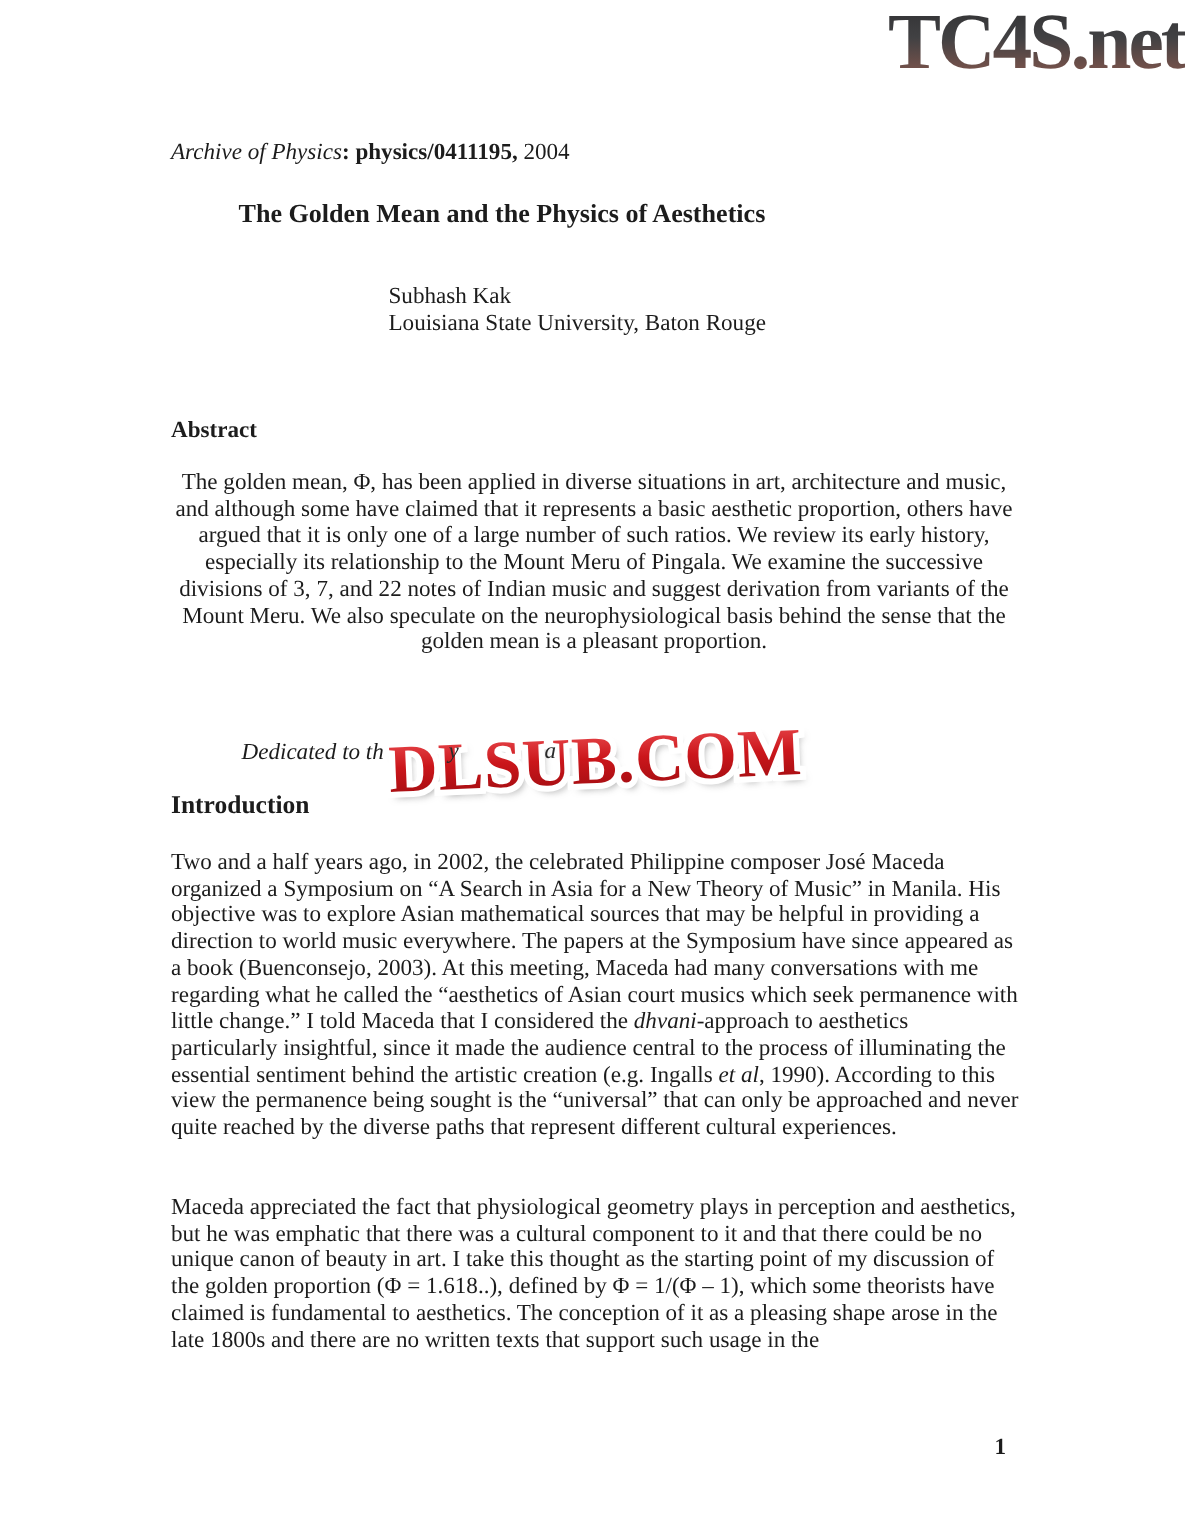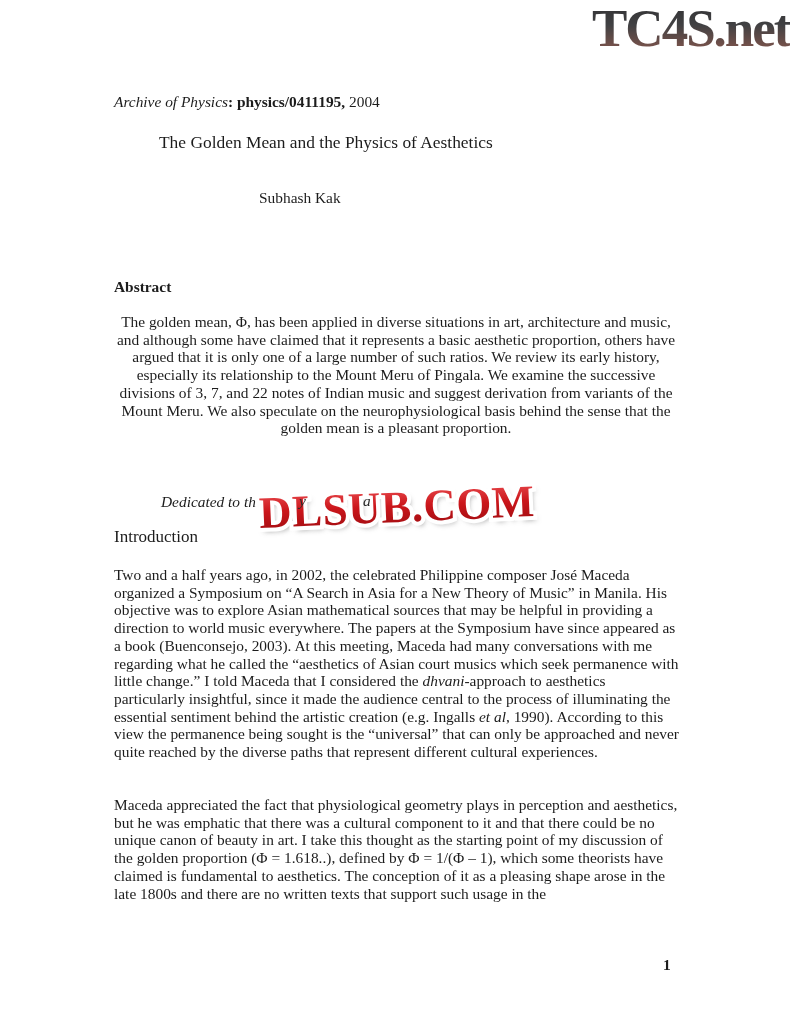--- a/index.html
+++ b/index.html
@@ -16,21 +16,21 @@
   .seg-i { font-style: italic; }
   .seg-b { font-weight: bold; }
 
   .journal-ref {
     left: 114px; top: 93px;
     font-size: 15.4px; line-height: 17.6px;
     white-space: nowrap;
   }
   .paper-title {
     left: 159px; top: 132px;
-    font-size: 17.4px; font-weight: normal;
+    font-size: 17.4px; font-weight: bold;
     white-space: nowrap;
   }
   .author-block {
     left: 259px; top: 189px;
     font-size: 15.4px; line-height: 17.6px;
   }
   .abstract-heading {
     left: 114px; top: 278px;
     font-size: 15.4px; font-weight: bold;
   }
@@ -42,21 +42,21 @@
   .dedication {
     left: 161px; top: 493px;
     font-size: 15.4px; font-style: italic;
     white-space: nowrap;
   }
   .ded-frag { position: absolute; font-size: 15.4px; font-style: italic; z-index: 6; color: #2a2a2a; }
   .ded-frag-y { left: 299px; top: 492px; }
   .ded-frag-a { left: 363px; top: 492px; }
   .intro-heading {
     left: 114px; top: 527px;
-    font-size: 17px; font-weight: normal;
+    font-size: 17px; font-weight: bold;
   }
   .para-1 {
     left: 114px; top: 566px; width: 565px;
     font-size: 15.4px; line-height: 17.7px;
   }
   .para-2 {
     left: 114px; top: 796px; width: 565px;
     font-size: 15.4px; line-height: 17.7px;
   }
   .page-number {
@@ -133,20 +133,21 @@
   <div class="abs wm-tc4s">
     <span class="grad">TC4S.net</span>
   </div>
 
   <div class="abs journal-ref"><span class="seg-i">Archive of Physics</span><span class="seg-b">: physics/0411195,</span><span> 2004</span></div>
 
   <div class="abs paper-title">The Golden Mean and the Physics of Aesthetics</div>
 
   <div class="abs author-block">
     <div>Subhash Kak</div>
+    <div>Louisiana State University, Baton Rouge</div>
   </div>
 
   <div class="abs abstract-heading">Abstract</div>
   <div class="abs abstract-body">The golden mean, Φ, has been applied in diverse situations in art, architecture and music, and although some have claimed that it represents a basic aesthetic proportion, others have argued that it is only one of a large number of such ratios. We review its early history, especially its relationship to the Mount Meru of Pingala. We examine the successive divisions of 3, 7, and 22 notes of Indian music and suggest derivation from variants of the Mount Meru. We also speculate on the neurophysiological basis behind the sense that the golden mean is a pleasant proportion.</div>
 
   <div class="abs dedication">Dedicated to th</div>
   <span class="ded-frag ded-frag-y">y</span>
   <span class="ded-frag ded-frag-a">a</span>
 
   <div class="abs wm-dlsub">

